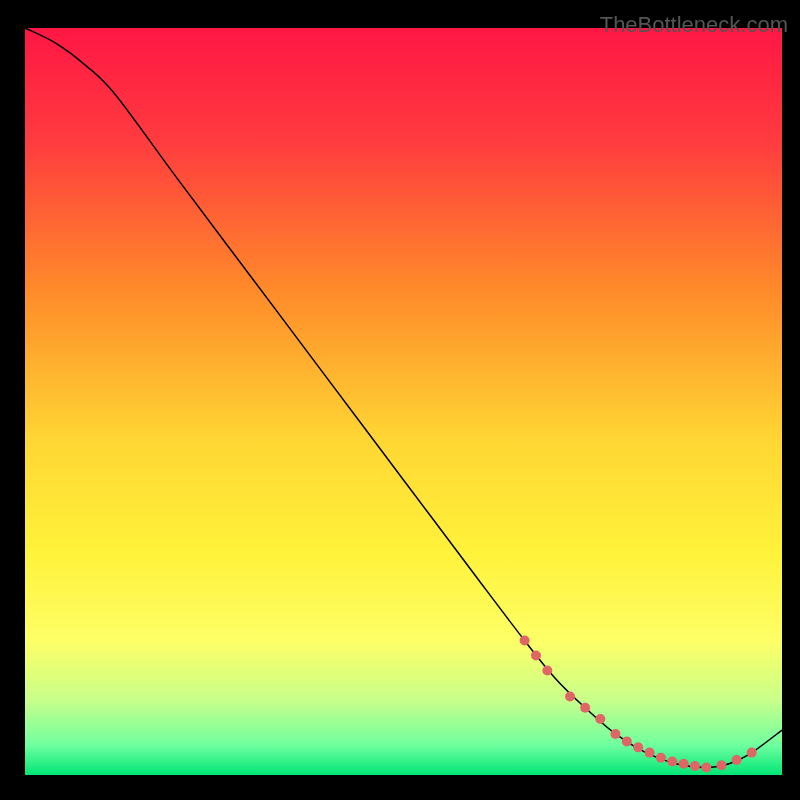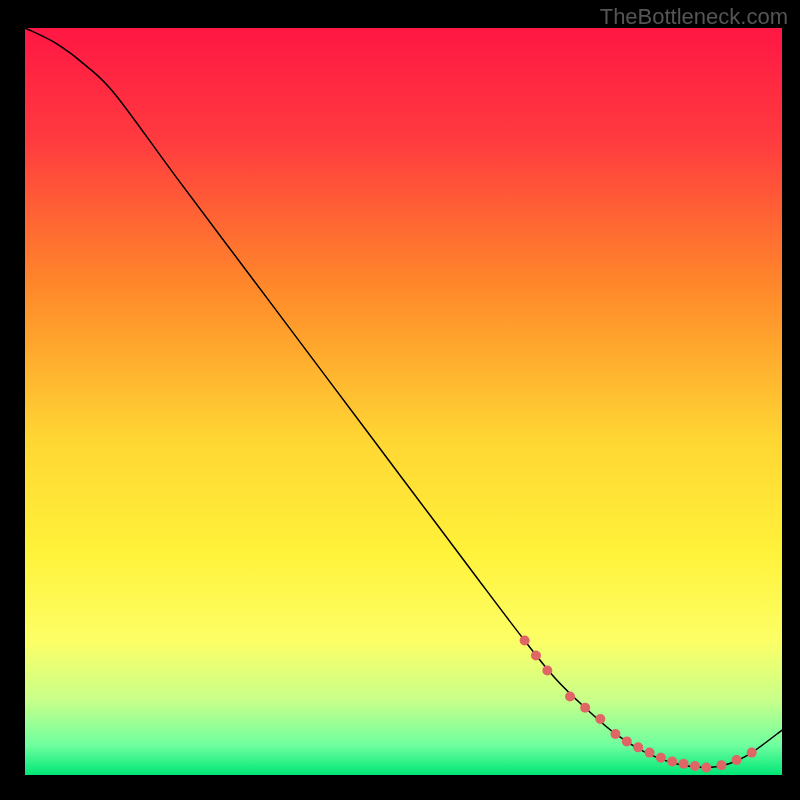--- a/index.html
+++ b/index.html
@@ -10,21 +10,21 @@
     height: 800px;
     overflow: hidden;
   }
   .chart-container {
     position: relative;
     width: 800px;
     height: 800px;
   }
   .watermark {
     position: absolute;
-    top: 4px;
+    top: 12px;
     right: 12px;
     font-family: Arial, sans-serif;
     font-size: 22px;
     color: #555;
     font-weight: 500;
     z-index: 10;
   }
   svg {
     display: block;
   }

